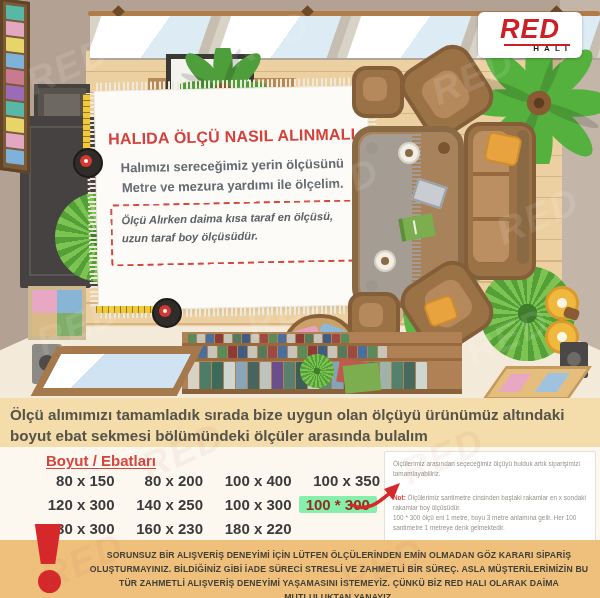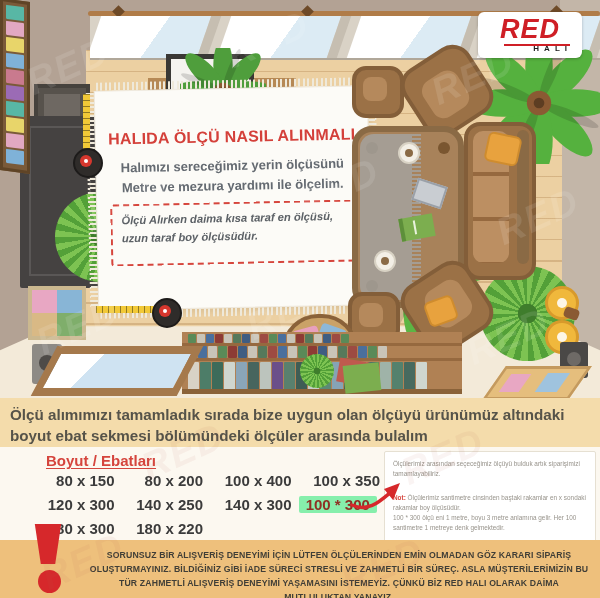--- a/index.html
+++ b/index.html
@@ -430,23 +430,24 @@
   <div class="abs band">
     <p>Ölçü alımımızı tamamladık sırada bize uygun olan ölçüyü ürünümüz altındaki boyut ebat sekmesi bölümündeki ölçüler arasında bulalım</p>
   </div>
   <div class="abs size-grid">
       <div class="size-cell">80 x 150</div>
       <div class="size-cell">80 x 200</div>
       <div class="size-cell">100 x 400</div>
       <div class="size-cell">100 x 350</div>
       <div class="size-cell">120 x 300</div>
       <div class="size-cell">140 x 250</div>
-      <div class="size-cell">140 x 300</div>
+      <div class="size-cell">100 x 300</div>
       <div class="size-cell hl">100 * 300</div>
       <div class="size-cell">80 x 300</div>
+      <div class="size-cell">160 x 230</div>
       <div class="size-cell">180 x 220</div>
     </div>
 
   <div class="abs note-card">
     <p>Ölçülerimiz arasından seçeceğimiz ölçüyü bulduk artık siparişimizi tamamlayabiliriz.</p>
     <div class="gap"></div>
     <p><span class="note-label">Not:</span><span> Ölçülerimiz santimetre cinsinden baştaki rakamlar en x sondaki rakamlar boy ölçüsüdür.</span></p>
     <p>100 * 300 ölçü eni 1 metre, boyu 3 metre anlamına gelir. Her 100 santimetre 1 metreye denk gelmektedir.</p>
   </div>
 

